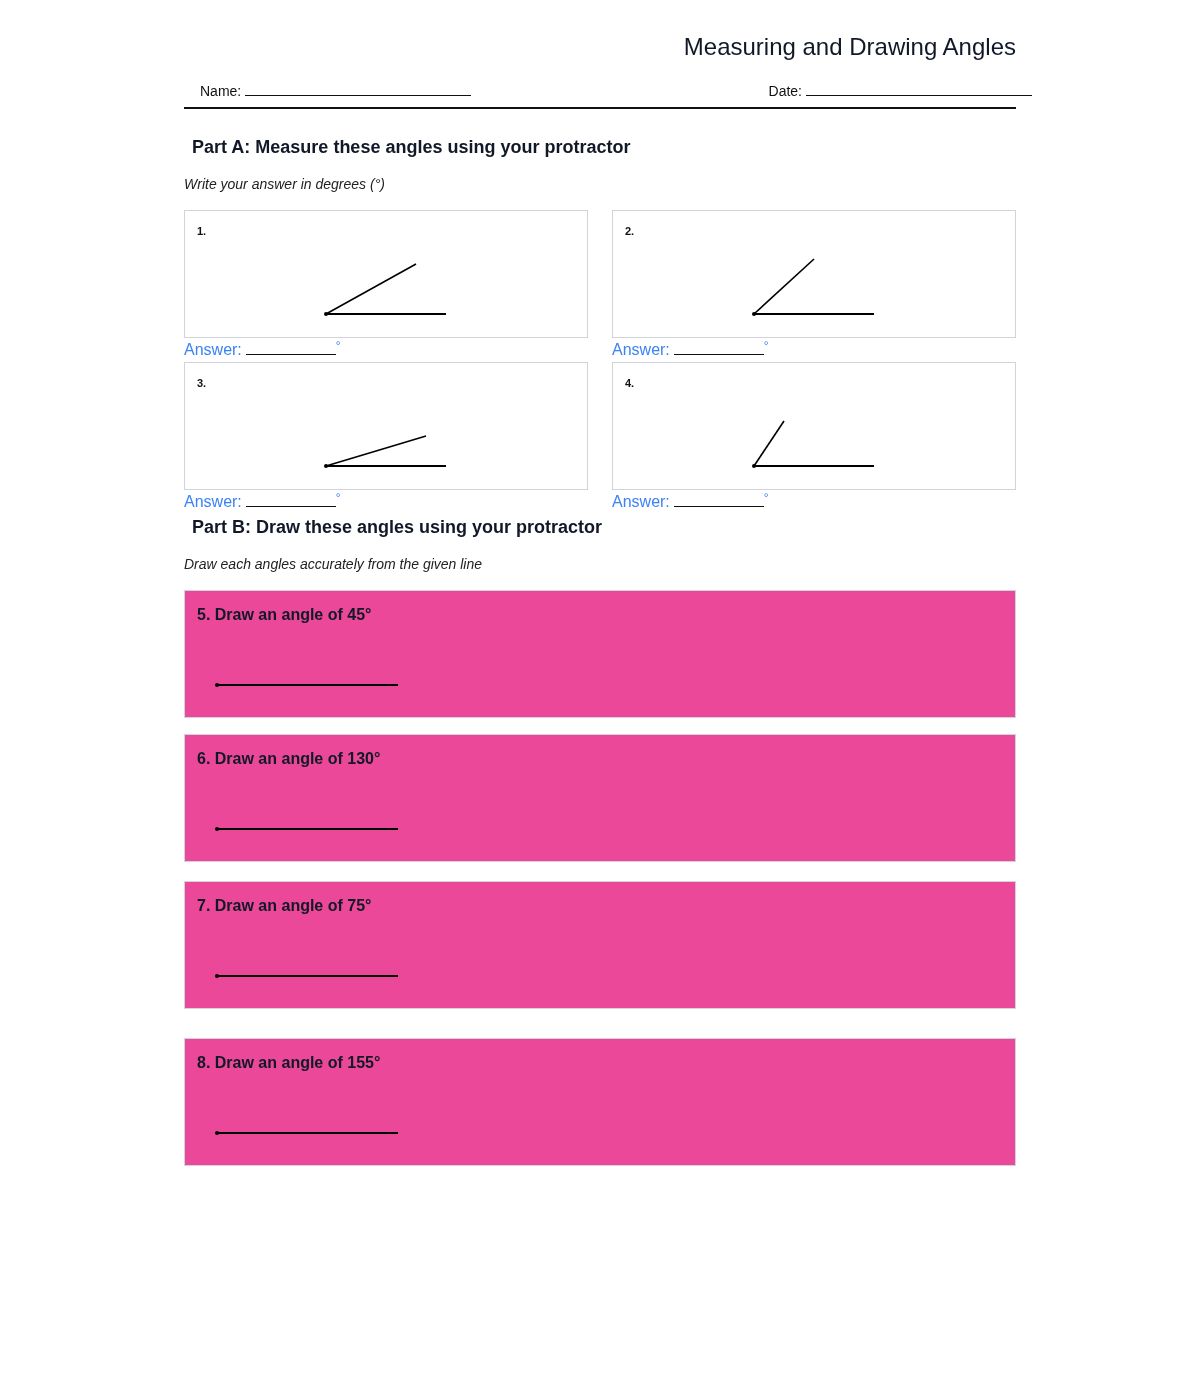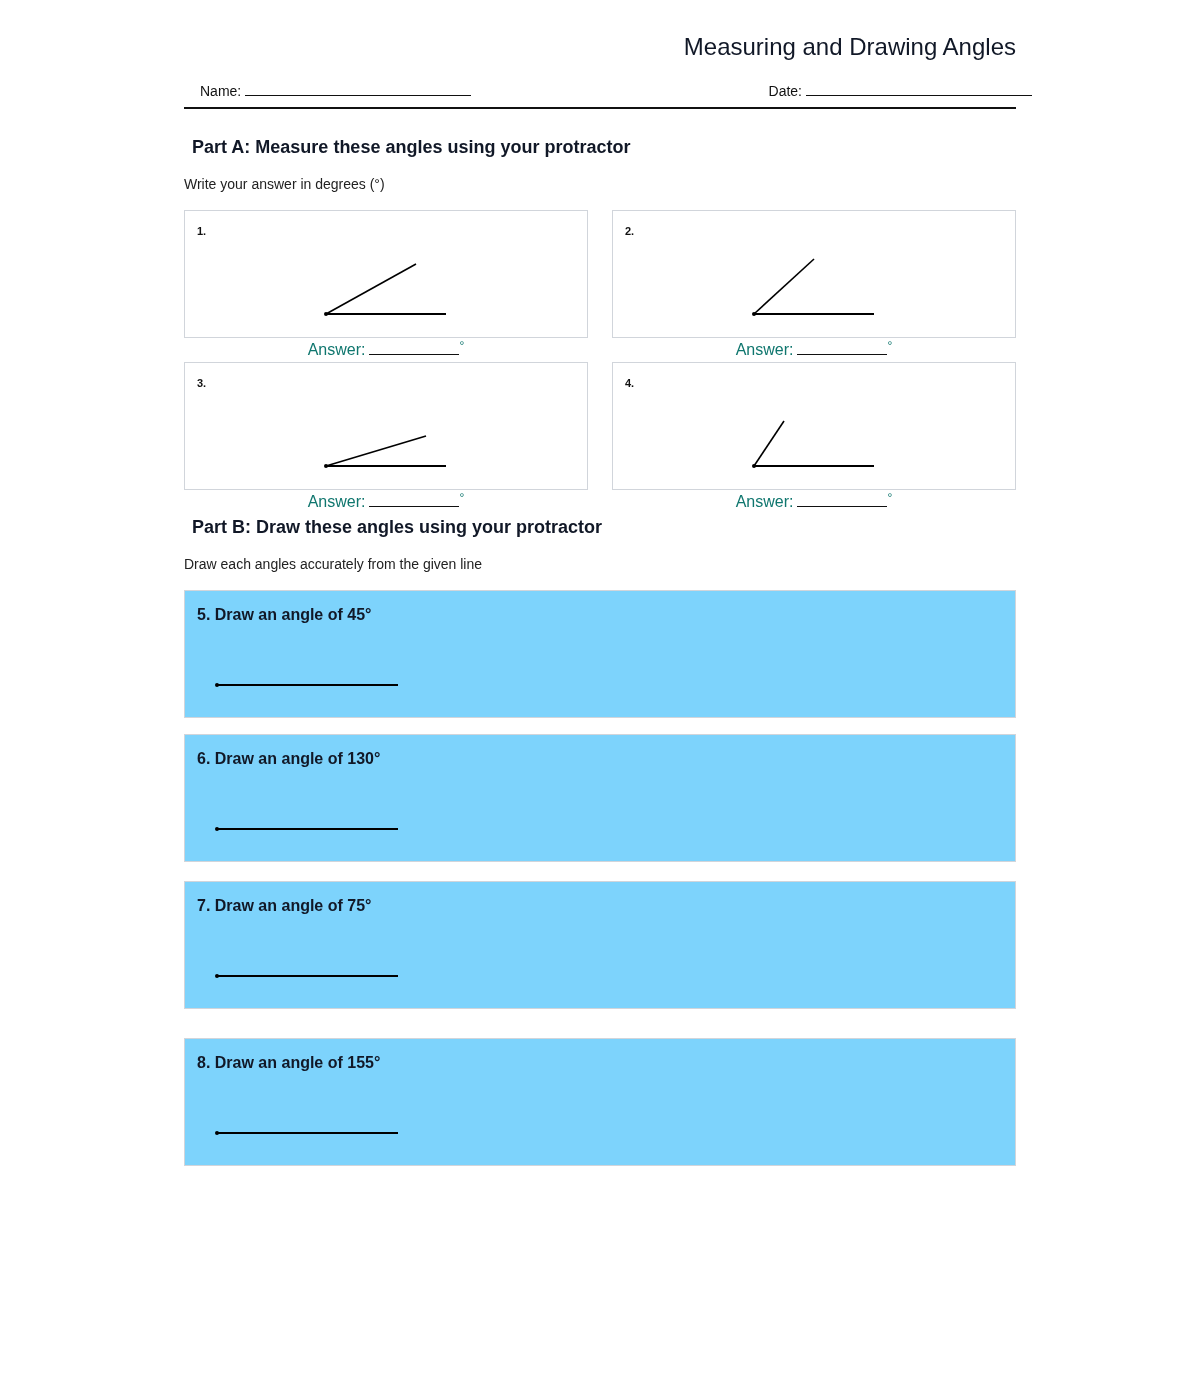--- a/index.html
+++ b/index.html
@@ -6,28 +6,28 @@
     html, body { width: 1200px; height: 1400px; background: #ffffff; }
     body { font-family: "Liberation Sans", sans-serif; color: #111827; position: relative; }
     .page { position: absolute; left: 184px; top: 0; width: 832px; }
     .title { position: absolute; left: 0; top: 33px; width: 832px; text-align: right; font-size: 24px; font-weight: normal; color: #111827; }
     .header-row { position: absolute; left: 0; top: 81px; width: 832px; height: 20px; font-size: 14px; color: #111; margin-left: 16px; }
     .name-field { position: absolute; left: 0; top: 0; }
     .date-field { position: absolute; right: 0; top: 0; }
     .blank { display: inline-block; width: 226px; border-bottom: 1px solid #111; height: 15px; vertical-align: baseline; margin-left: 4px; }
     .rule { position: absolute; left: 0; top: 107px; width: 832px; height: 2px; background: #111; }
     .section-title { position: absolute; left: 0; font-size: 18px; font-weight: bold; color: #111827; margin-left: 8px; }
-    .instruction { position: absolute; left: 0; font-size: 14px; color: #222; }
+    .instruction { position: absolute; left: 0; font-size: 14px; font-style: italic; color: #222; }
     .qbox { position: absolute; width: 404px; height: 128px; border: 1px solid #d1d5db; background: #fff; }
     .qnum { position: absolute; left: 12px; top: 14px; font-size: 11px; font-weight: bold; color: #111; }
     .qbox svg { position: absolute; left: 0; top: 0; }
-    .answer { position: absolute; width: 404px; text-align: center; font-size: 16px; color: #0f766e; }
+    .answer { position: absolute; width: 404px; font-size: 16px; color: #3b82f6; }
     .answer .ablank { display: inline-block; width: 90px; border-bottom: 1px solid #111; height: 16px; vertical-align: baseline; margin-left: 4px; }
     .answer .deg { font-size: 12px; vertical-align: top; }
-    .dbox { position: absolute; left: 0; width: 832px; height: 128px; border: 1px solid #d1d5db; background: #7dd3fc; }
+    .dbox { position: absolute; left: 0; width: 832px; height: 128px; border: 1px solid #d1d5db; background: #ec4899; }
     .dlabel { position: absolute; left: 12px; top: 15px; font-size: 16px; font-weight: bold; color: #111827; }
     .dbox svg { position: absolute; left: 0; top: 0; }
   </style>
 </head>
 <body>
 
 <div class="page">
   <div class="title">Measuring and Drawing Angles</div>
 
   <div class="header-row">

